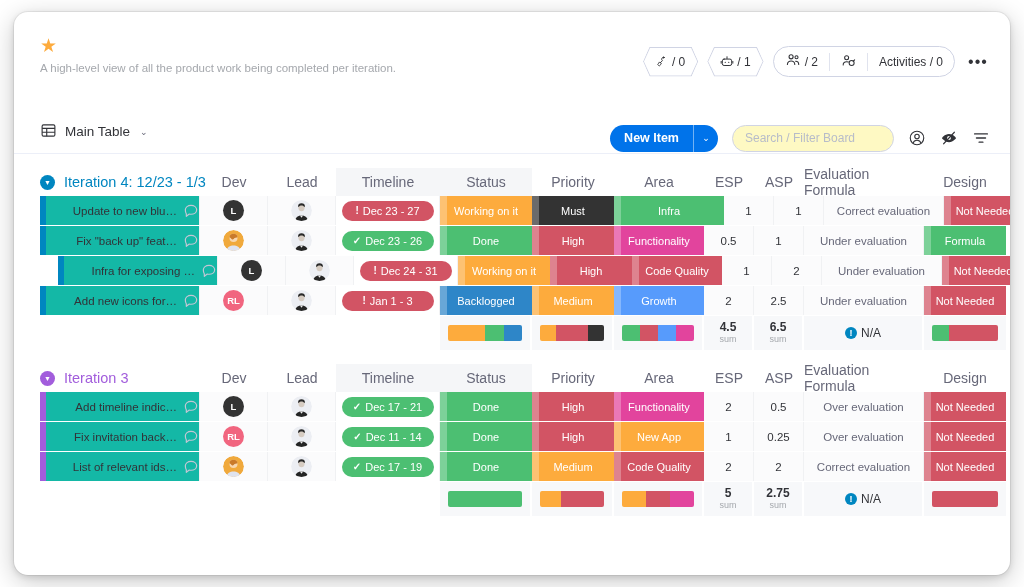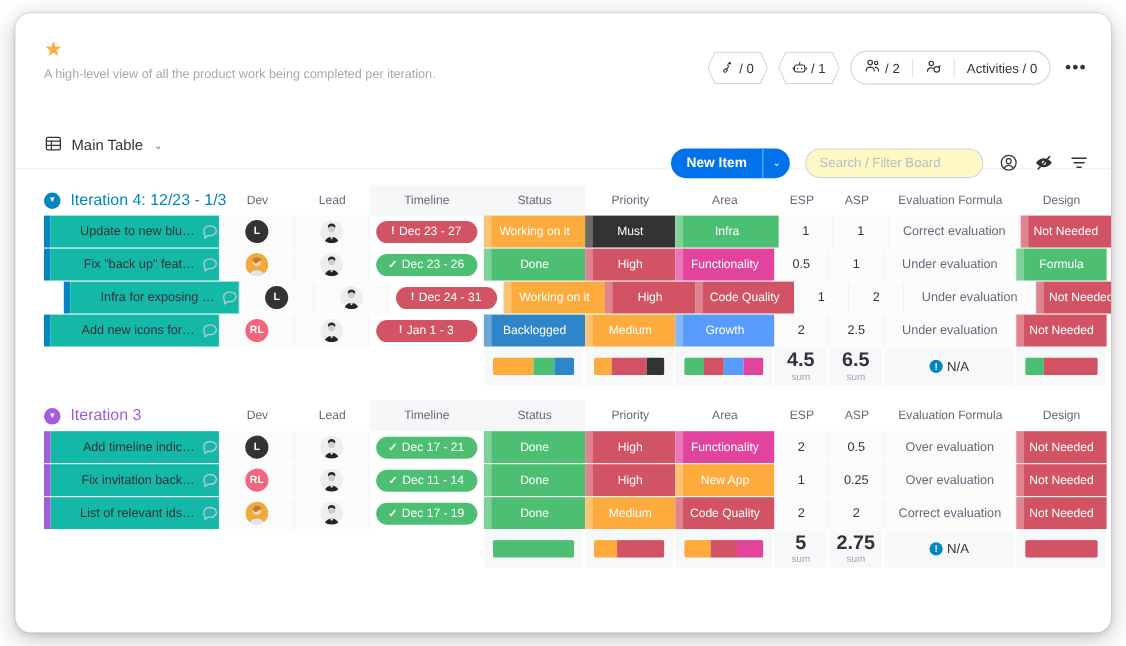--- a/index.html
+++ b/index.html
@@ -74,21 +74,21 @@
   
   .toolbar {
     position: relative; height: 44px; padding: 0 26px;
     display: flex; align-items: center;
     border-bottom: 1px solid #eceff8;
   }
   .view-tab { display: flex; align-items: center; gap: 8px; color: #323338; font-size: 13.5px; }
   .view-caret { font-size: 9px; color: #676879; margin-left: 2px; }
 
   .toolbar-right {
-    position: absolute; right: 20px; top: 16px; height: 44px;
+    position: absolute; right: 20px; top: 6px; height: 44px;
     display: flex; align-items: center; gap: 14px;
   }
   .newitem {
     display: flex; align-items: stretch; height: 27px;
     background: #0073ea; border-radius: 14px; overflow: hidden;
   }
   .newitem-label {
     display: flex; align-items: center; padding: 0 14px;
     color: #fff; font-size: 12.5px; font-weight: bold;
   }
@@ -113,21 +113,21 @@
     display: flex; align-items: center; height: 28px; padding-left: 26px;
   }
   .group-collapse {
     width: 15px; height: 15px; border-radius: 50%;
     display: flex; align-items: center; justify-content: center;
     font-size: 7px; color: #fff; margin-right: 9px; flex: none;
   }
   .group-title { font-size: 14.5px; white-space: nowrap; }
 
   .gh-cell {
-    font-size: 11px; color: #676879; text-align: left; flex: none;
+    font-size: 14px; color: #676879; text-align: left; flex: none;
     display: flex; align-items: center; justify-content: center; height: 28px;
   }
   .gh-shade { background: #f5f6f8; }
 
   .row { display: flex; align-items: stretch; height: 29px; margin-bottom: 1px; }
   .row-bar { width: 6px; flex: none; }
   .cell {
     flex: none; height: 29px; display: flex; align-items: center; justify-content: center;
     font-size: 11.5px; color: #323338; background: #fbfbfc;
     border-right: 1px solid #f0f1f3; position: relative;
@@ -160,21 +160,21 @@
 
   
   .sumrow { display: flex; align-items: stretch; height: 34px; margin-top: 1px; }
   .sumcell {
     flex: none; height: 34px; background: #f7f8fa;
     display: flex; align-items: center; justify-content: center;
     border-right: 2px solid #fff;
   }
   .sumbar { display: flex; height: 16px; width: calc(100% - 16px); border-radius: 2px; overflow: hidden; }
   .sumnum { display: flex; flex-direction: column; align-items: center; justify-content: center; line-height: 1.1; }
-  .sumnum b { font-size: 18px; color: #323338; font-weight: bold; }
+  .sumnum b { font-size: 12px; color: #323338; font-weight: bold; }
   .sumnum span { font-size: 9px; color: #a5a8ad; }
   .na { display: flex; align-items: center; gap: 4px; font-size: 12px; color: #323338; }
   .na-ico { width: 12px; height: 12px; border-radius: 50%; background: #0086c0; color: #fff;
             font-size: 9px; display: flex; align-items: center; justify-content: center; font-weight: bold; }
 </style>
 </head>
 <body>
 
 <div class="page-wrap">
   <div class="board-card">
@@ -332,21 +332,21 @@
                 <b style="font-size:10px">!</b>
                 <span>Dec 23 - 27</span>
               </span>
             </div>
             <div class="cell" style="width:92px;padding:0;border:none">
               <div class="status-cell" style="background:#fdab3d">Working on it</div>
             </div>
             <div class="cell" style="width:82px;padding:0;border:none">
               <div class="status-cell" style="background:#333333">Must</div>
             </div>
-            <div class="cell" style="width:94px;padding:0;border:none">
+            <div class="cell" style="width:110px;padding:0;border:none">
               <div class="status-cell" style="background:#4cbf72">Infra</div>
             </div>
             <div class="cell" style="width:50px">1</div>
             <div class="cell" style="width:50px">1</div>
             <div class="cell" style="width:120px;color:#676879">Correct evaluation</div>
             <div class="cell" style="width:82px;padding:0;border:none">
               <div class="status-cell" style="background:#d25464">Not Needed</div>
             </div>
           </div>
           <div class="row" style="padding-left:26px">

